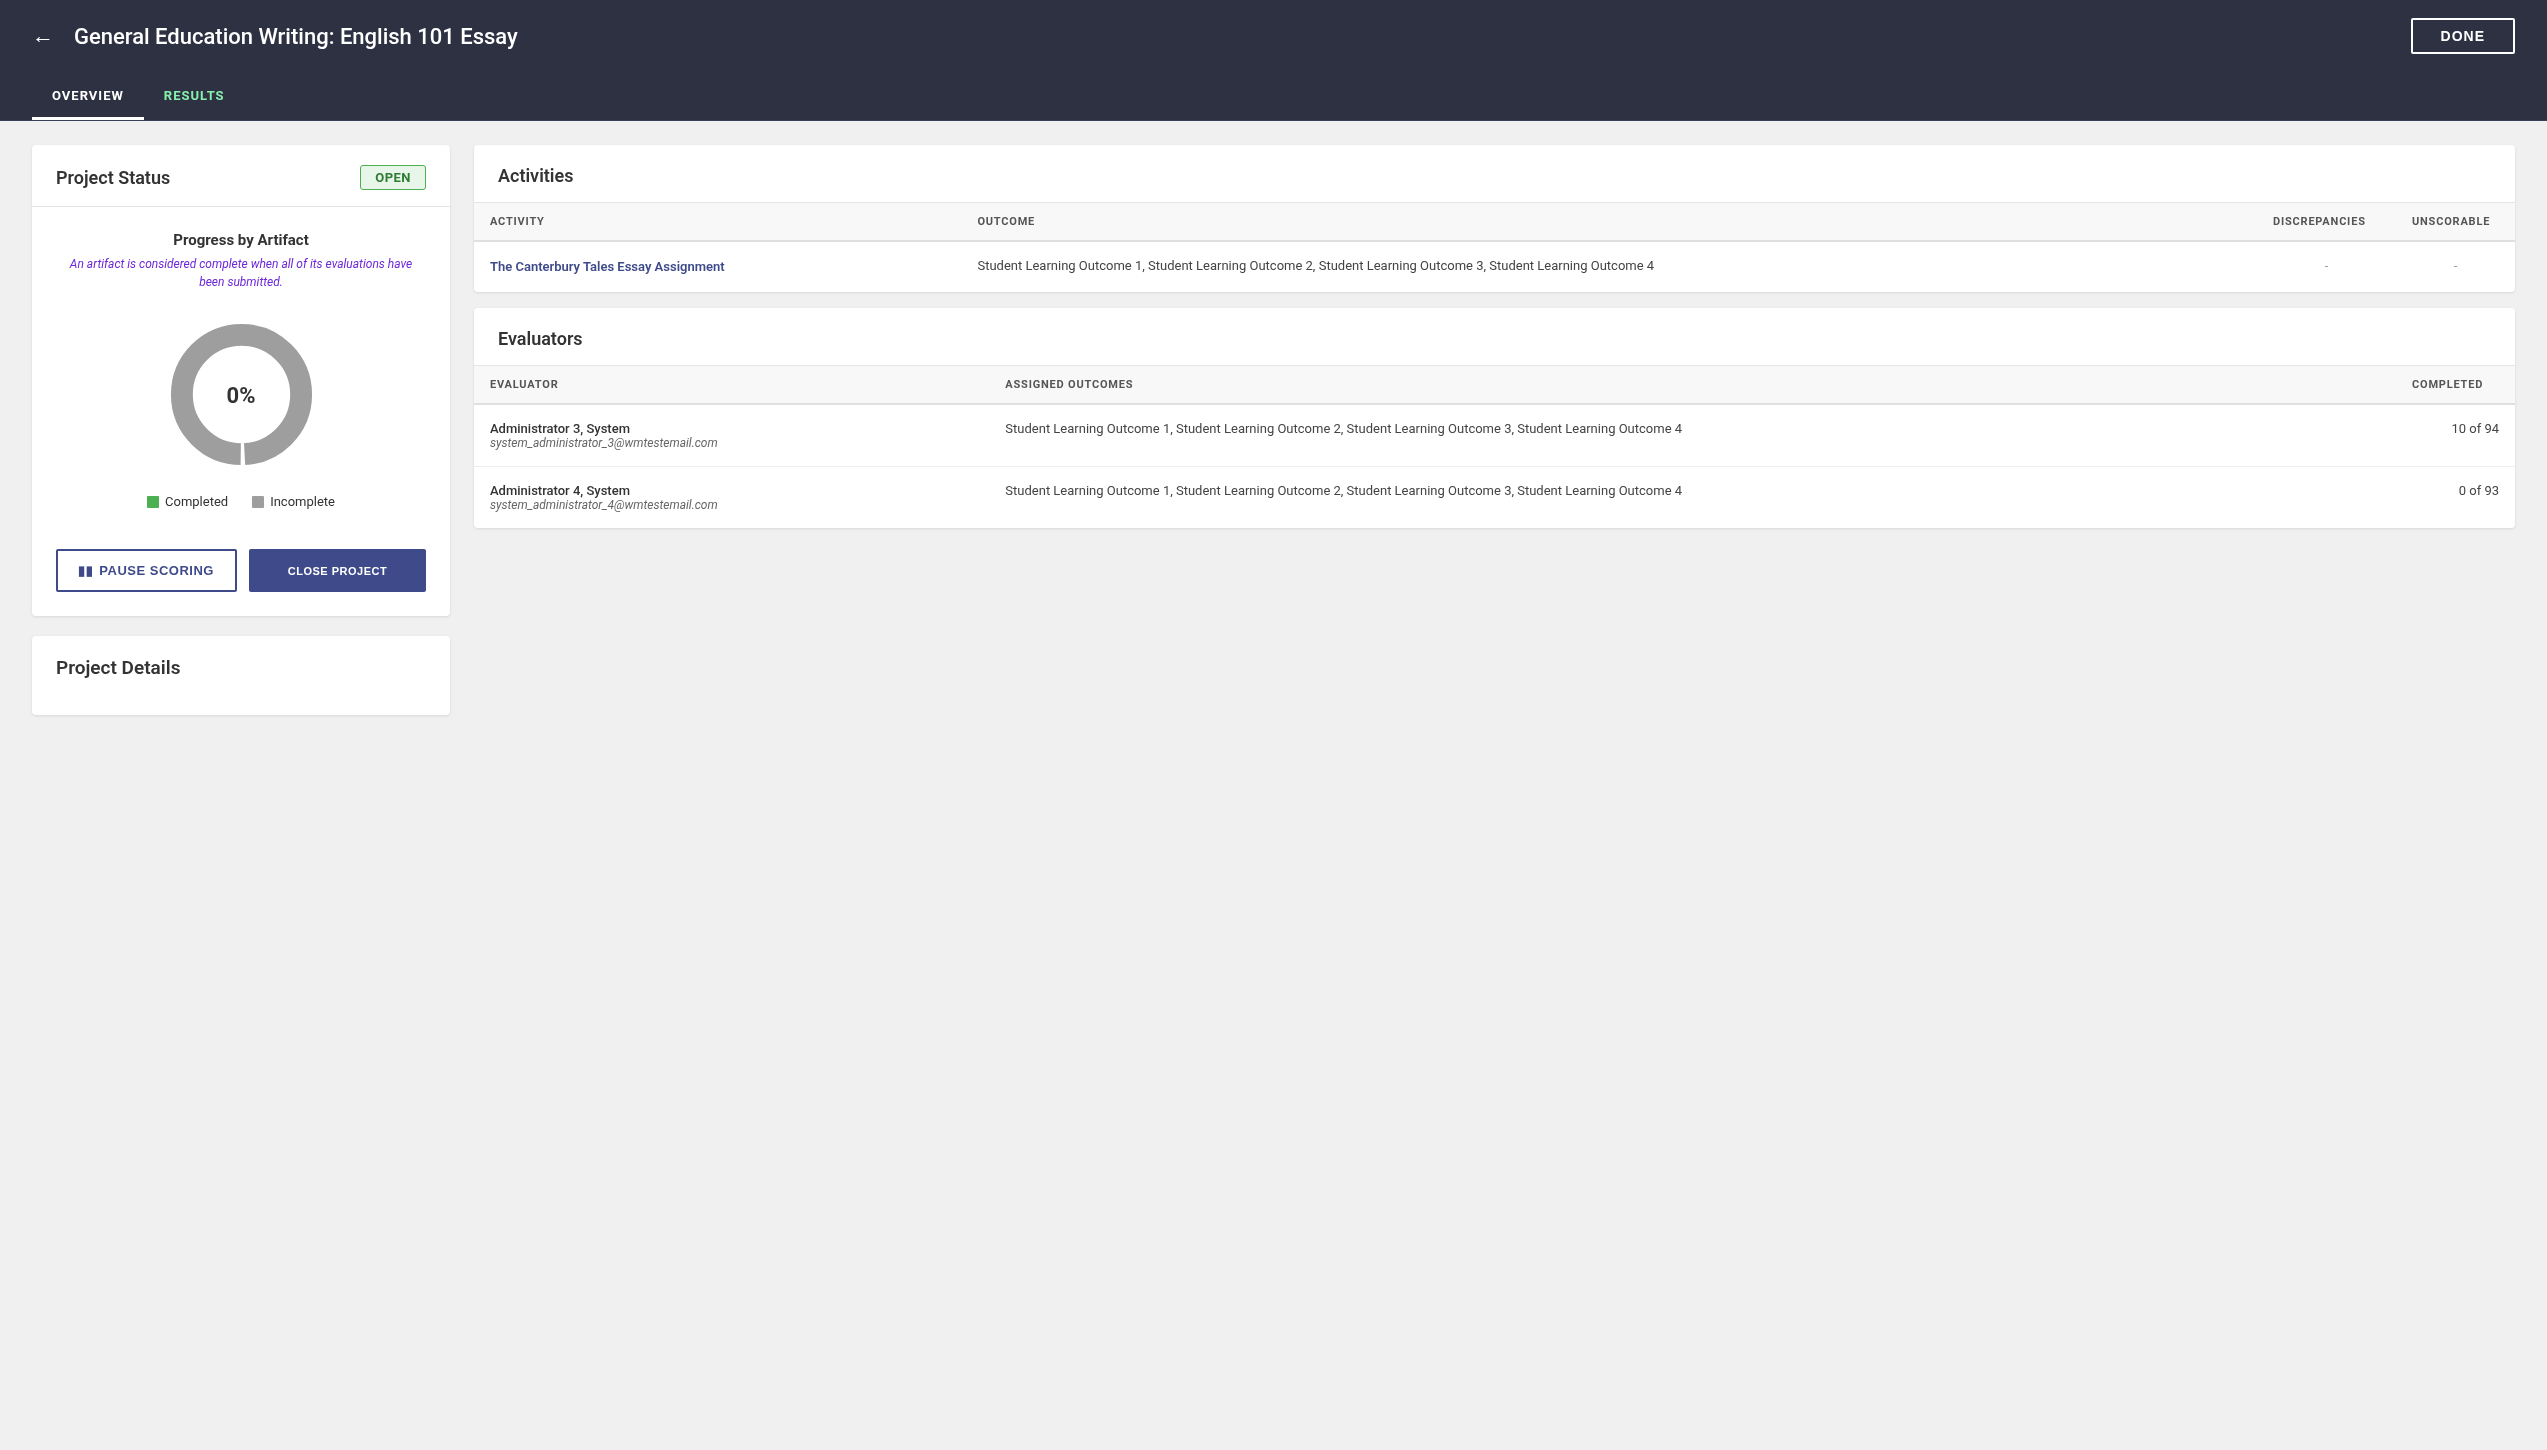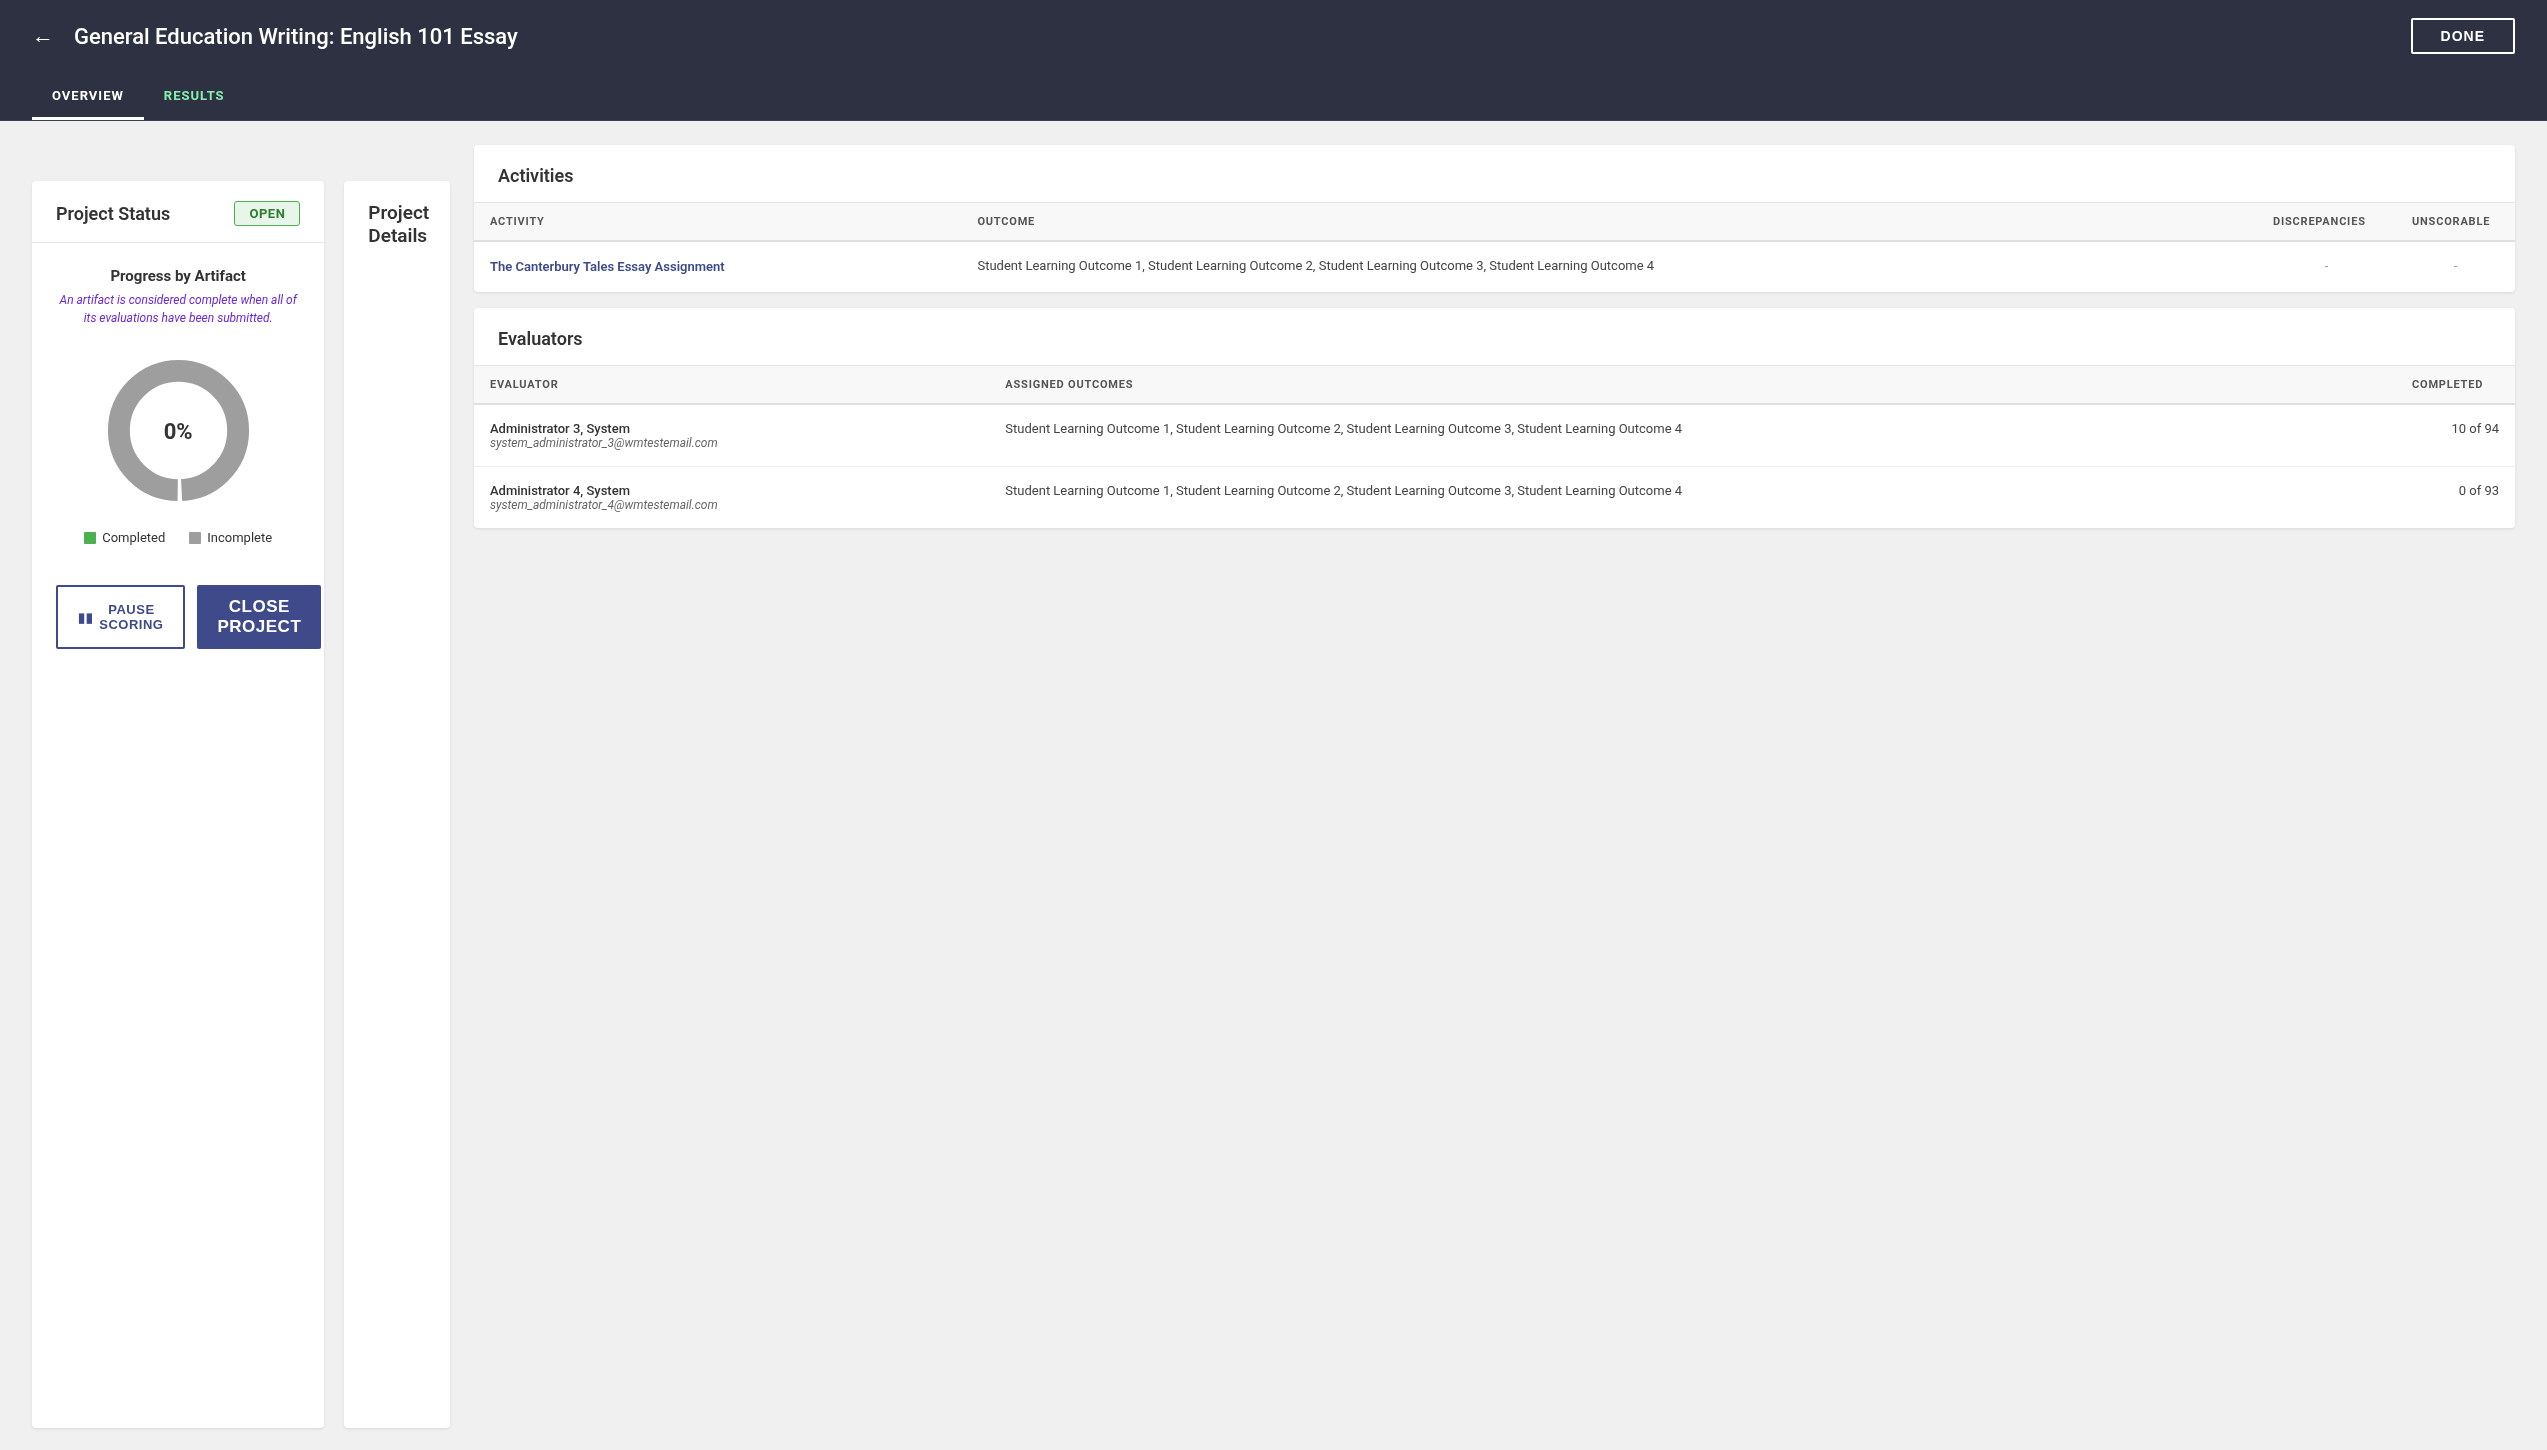--- a/index.html
+++ b/index.html
@@ -52,21 +52,21 @@
     
     .main-content {
       padding: 24px 32px;
       display: flex;
       gap: 24px;
       background: #f0f0f0;
       min-height: calc(100vh - 119px);
     }
 
     
-    .left-panel { width: 418px; flex-shrink: 0; display: flex; gap: 20px; margin-top: 36px; }
+    .left-panel { width: 418px; flex-shrink: 0; display: flex; flex-direction: column; gap: 20px; }
 
     
     .card {
       background: white;
       border-radius: 4px;
       box-shadow: 0 1px 3px rgba(0,0,0,0.1);
       overflow: hidden;
     }
     .card-header {
       padding: 20px 24px 16px;
@@ -122,21 +122,21 @@
       cursor: pointer;
       border-radius: 2px;
       display: flex; align-items: center; gap: 6px;
       flex: 1;
     }
     .btn-close-project {
       background: #3f4a8a;
       color: white;
       border: none;
       padding: 12px 20px;
-      font-size: 17px;
+      font-size: 11px;
       font-weight: 700;
       letter-spacing: 0.5px;
       cursor: pointer;
       border-radius: 2px;
       flex: 1;
     }
 
     
     .project-details { padding: 20px 24px; }
     .section-title { font-size: 19px; font-weight: 600; margin-bottom: 16px; }

